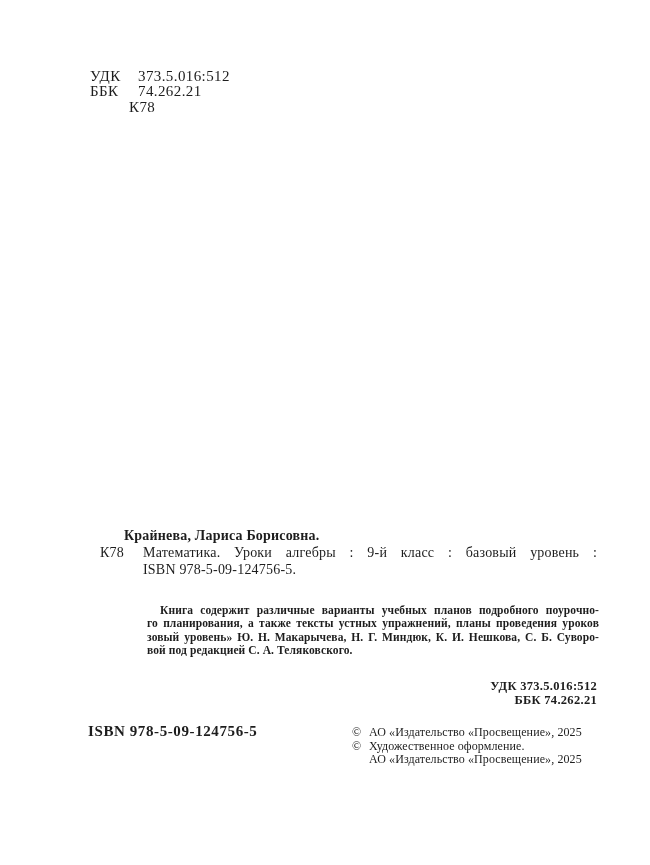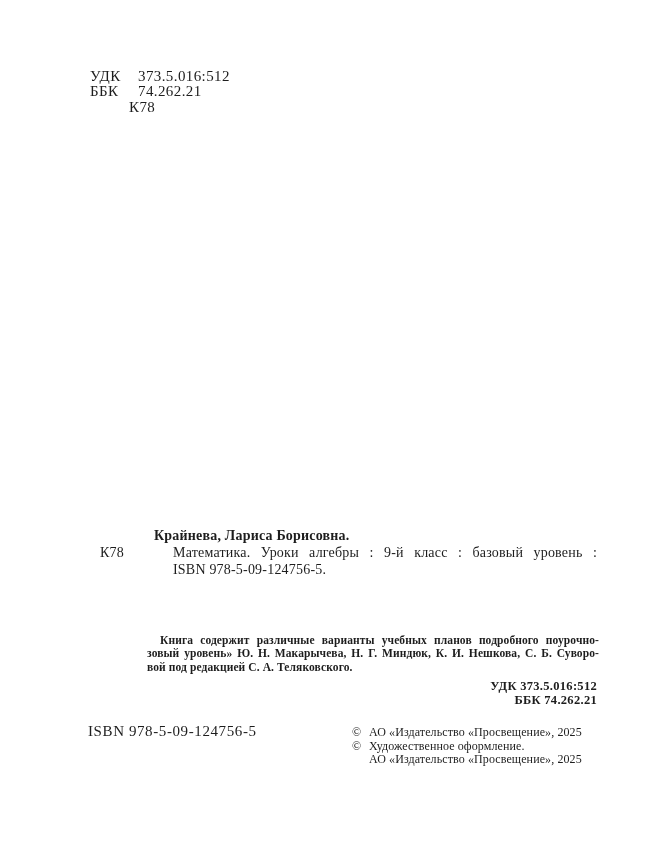--- a/index.html
+++ b/index.html
@@ -48,21 +48,21 @@
     font-size: 14px;
     line-height: 17.2px;
     letter-spacing: 0.2px;
   }
   .card .sign {
     position: absolute;
     left: 0;
     top: 17px;
   }
   .card .body {
-    margin-left: 54px;
+    margin-left: 24px;
   }
   .card .heading {
     font-weight: bold;
   }
   .jline {
     text-align: justify;
     text-align-last: justify;
   }
   .indent1 { text-indent: 19px; }
 
@@ -70,41 +70,41 @@
   .annotation {
     position: absolute;
     left: 147px;
     top: 604px;
     width: 452px;
     font-size: 11.5px;
     font-weight: bold;
     line-height: 13.3px;
     letter-spacing: 0.1px;
   }
-  .annotation .pindent { text-indent: 13px; margin-top: 30px; }
+  .annotation .pindent { text-indent: 13px; }
 
   
   .codes-right {
     position: absolute;
     right: 53px;
     top: 680px;
     text-align: right;
     font-weight: bold;
     font-size: 12.5px;
     line-height: 13.8px;
     letter-spacing: 0.3px;
     white-space: nowrap;
   }
 
   
   .footer-isbn {
     position: absolute;
     left: 88px;
     top: 723px;
-    font-weight: normal;
+    font-weight: bold;
     font-size: 15px;
     letter-spacing: 0.6px;
     white-space: nowrap;
   }
   .copyright {
     position: absolute;
     left: 352px;
     top: 726px;
     font-size: 12px;
     line-height: 13.5px;
@@ -136,20 +136,21 @@
     <span class="sign">К78</span>
     <div class="body">
       <div class="heading">Крайнева, Лариса Борисовна.</div>
       <div class="jline indent1">Математика. Уроки алгебры : 9-й класс : базовый уровень :</div>
       <div class="indent1">ISBN 978-5-09-124756-5.</div>
     </div>
   </div>
 
   <div class="annotation">
     <div class="jline pindent">Книга содержит различные варианты учебных планов подробного поурочно-</div>
+    <div class="jline">го планирования, а также тексты устных упражнений, планы проведения уроков</div>
     <div class="jline">зовый уровень» Ю. Н. Макарычева, Н. Г. Миндюк, К. И. Нешкова, С. Б. Суворо-</div>
     <div>вой под редакцией С. А. Теляковского.</div>
   </div>
 
   <div class="codes-right">
     <div>УДК 373.5.016:512</div>
     <div>ББК 74.262.21</div>
   </div>
 
   <div class="footer-isbn">ISBN 978-5-09-124756-5</div>

